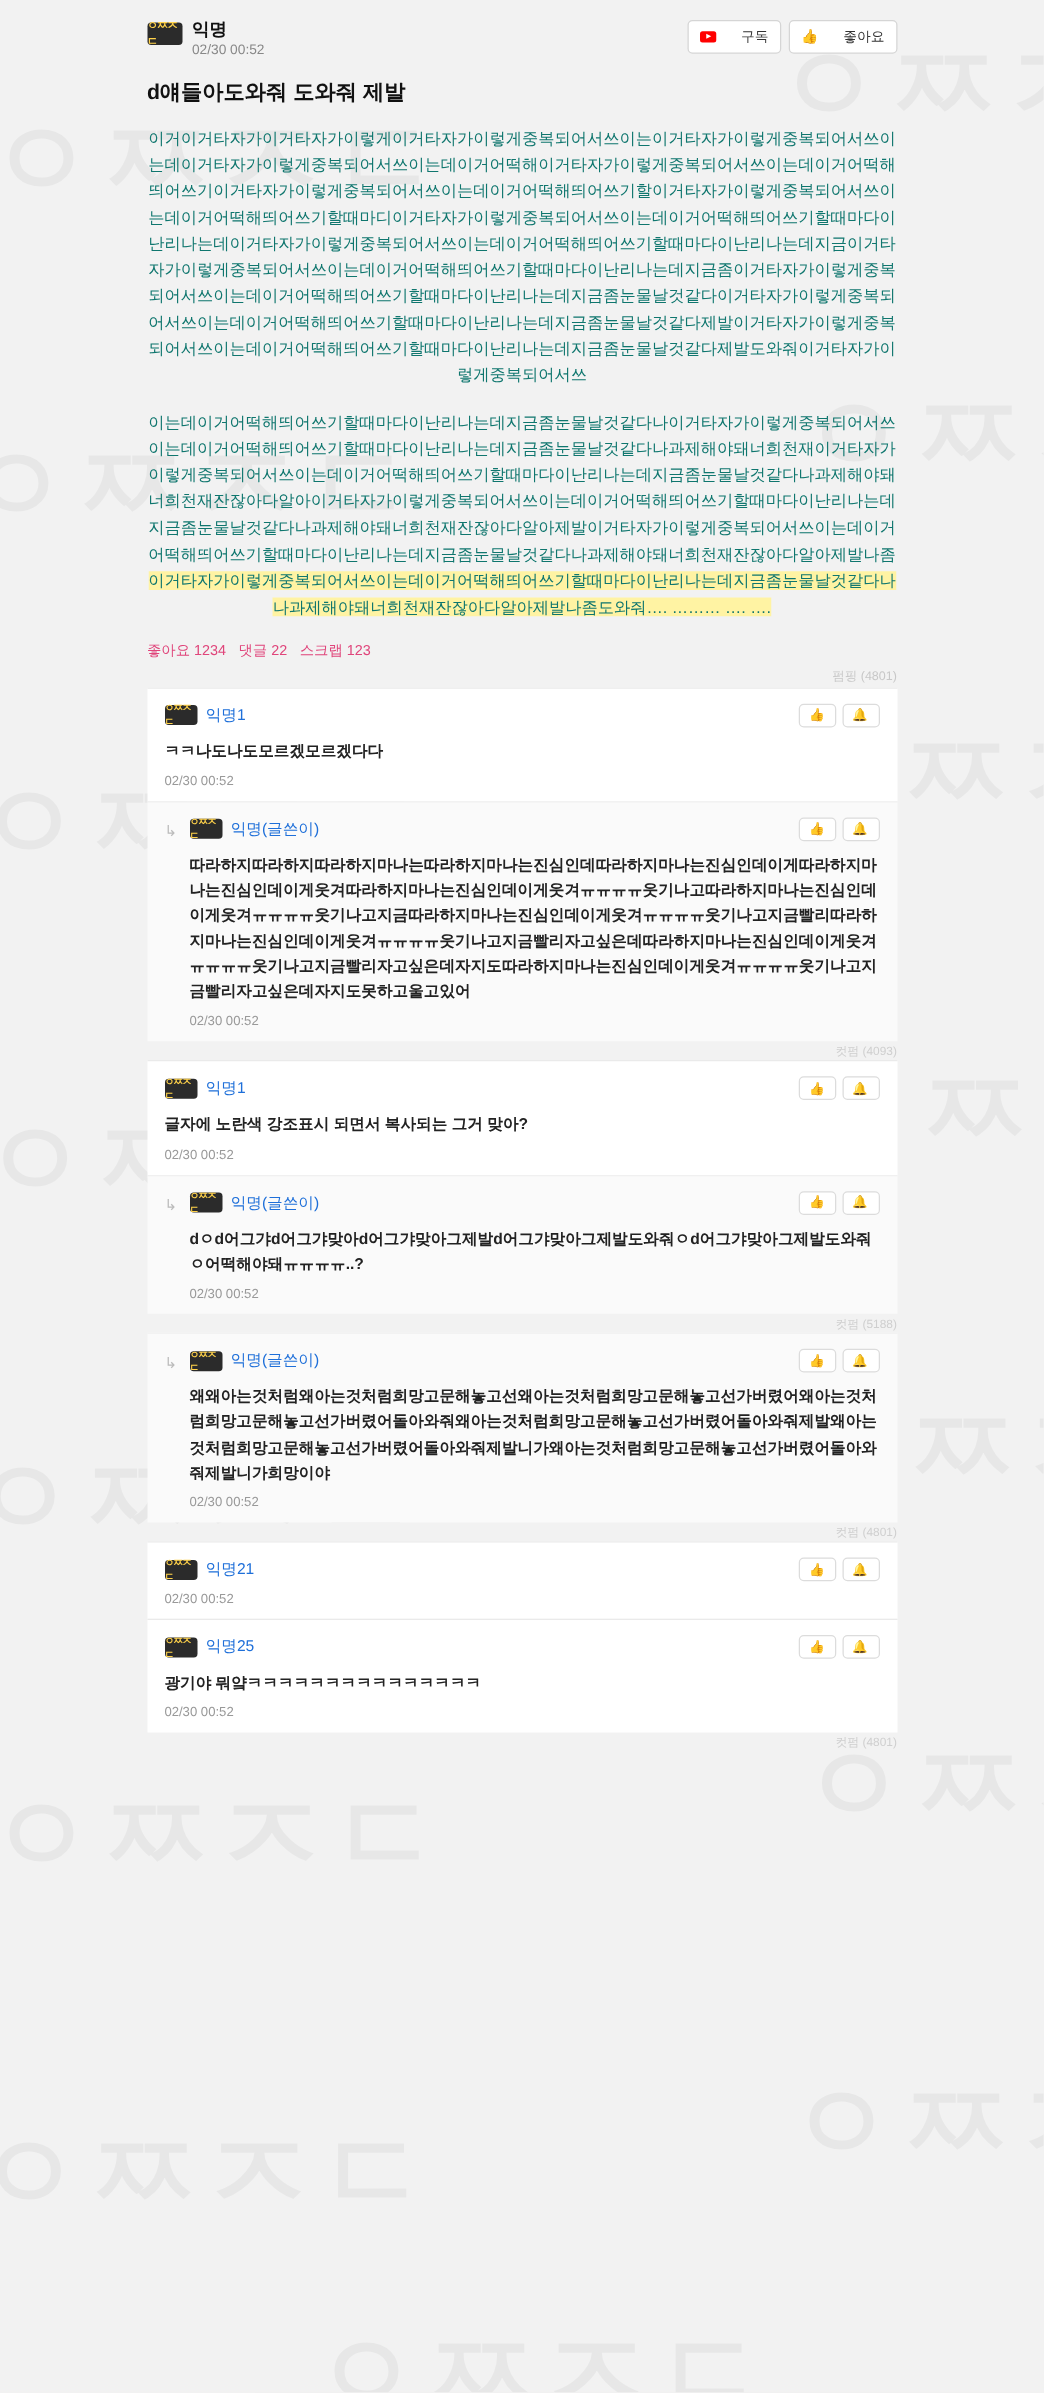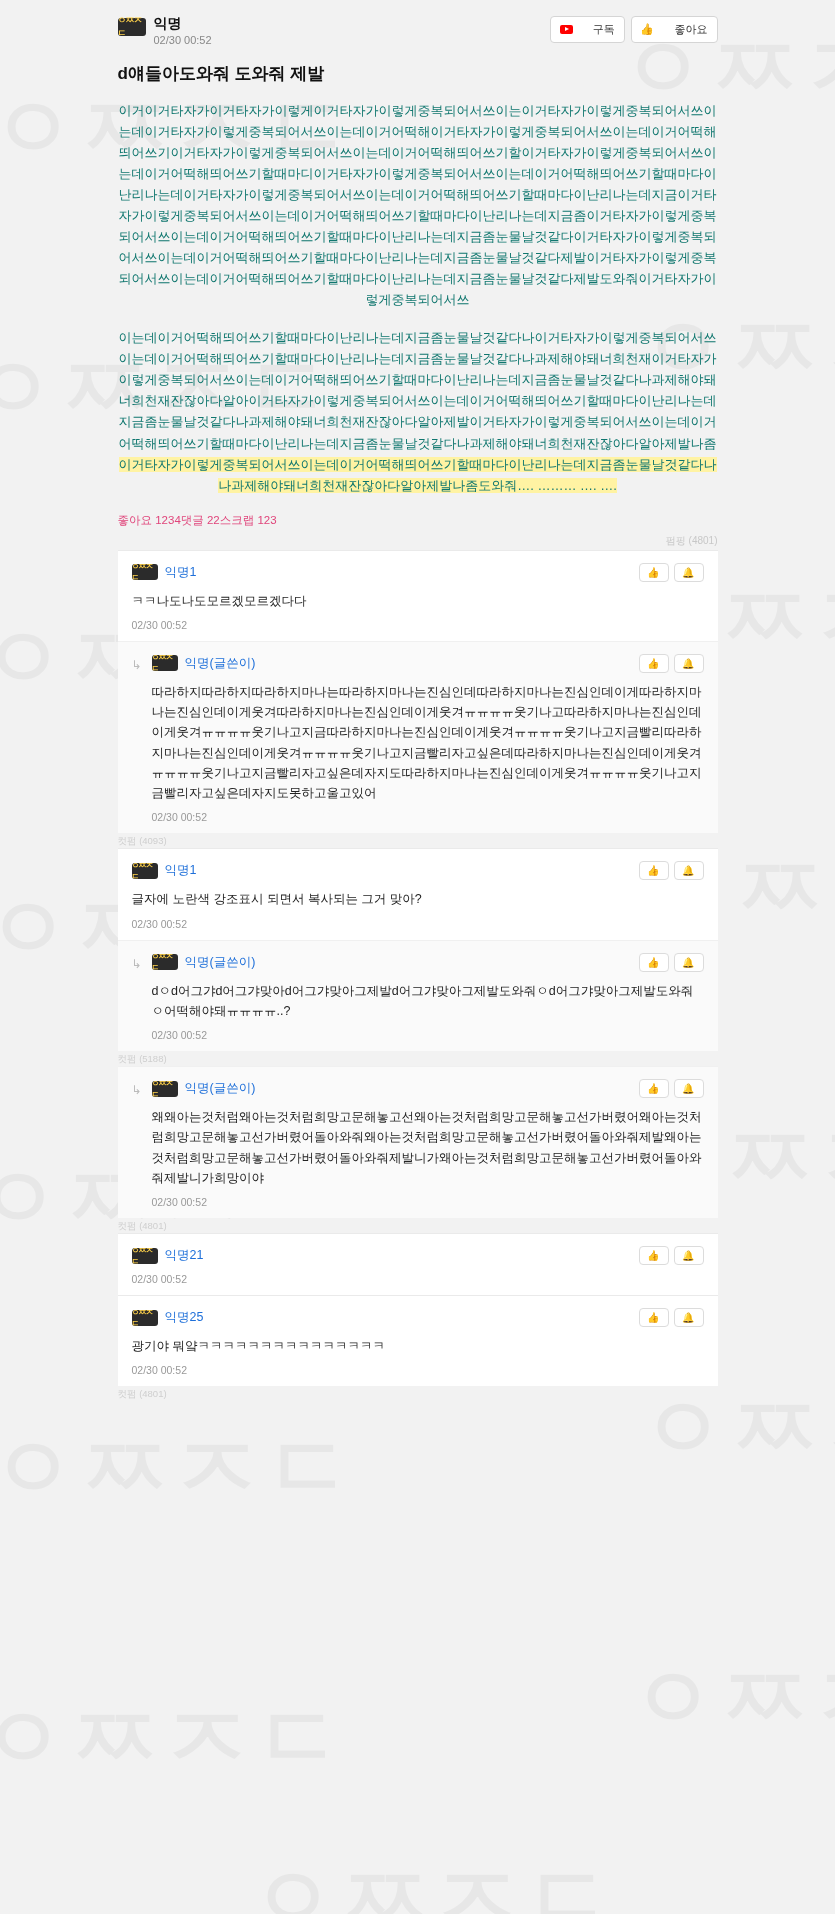--- a/index.html
+++ b/index.html
@@ -117,20 +117,21 @@
     word-break: break-all;
     text-align: center;
   }
   .post-body p { margin: 0 0 17px 0; }
   .hl { background: #fff3a3; font-weight: normal; }
   .post-meta {
     margin-top: 14px;
     font-size: 11.5px;
     color: #e0457b;
     display: flex;
+    gap: 10px;
   }
   .post-meta span { color: #e0457b; }
   .divider-label {
     text-align: right;
     font-size: 10px;
     color: #c8c8c8;
     margin: 6px 0 2px 0;
   }
   
   .comment {
@@ -186,28 +187,29 @@
     align-items: center;
     justify-content: center;
     cursor: pointer;
   }
   .c-text {
     font-size: 12.5px;
     line-height: 1.62;
     color: #222;
     margin-top: 9px;
     word-break: break-all;
+    font-weight: bold;
   }
   .c-time {
     font-size: 10.5px;
     color: #999;
     margin-top: 8px;
   }
   .mini-label {
-    text-align: left;
+    text-align: right;
     font-size: 9.5px;
     color: #cfcfcf;
     padding: 2px 0 0 0;
     background: transparent;
   }
 </style>
 </head>
 <body>
 
 <div class="page">

